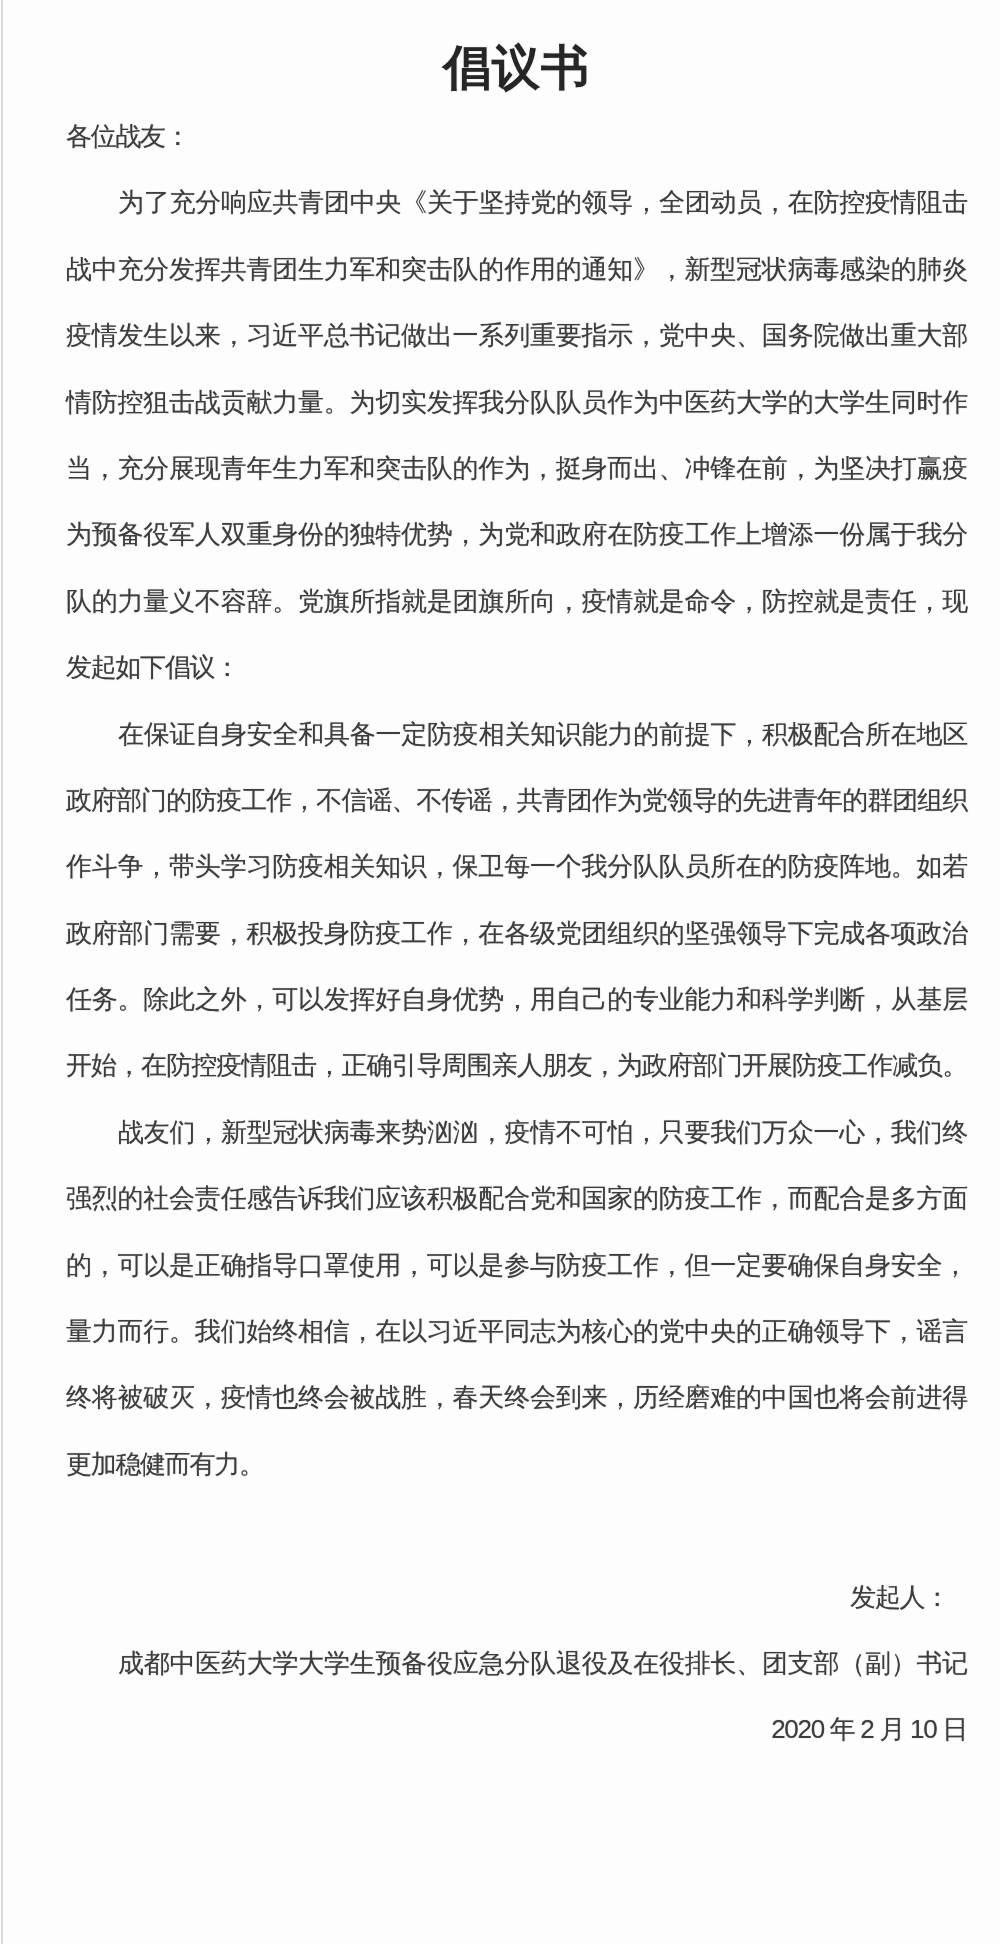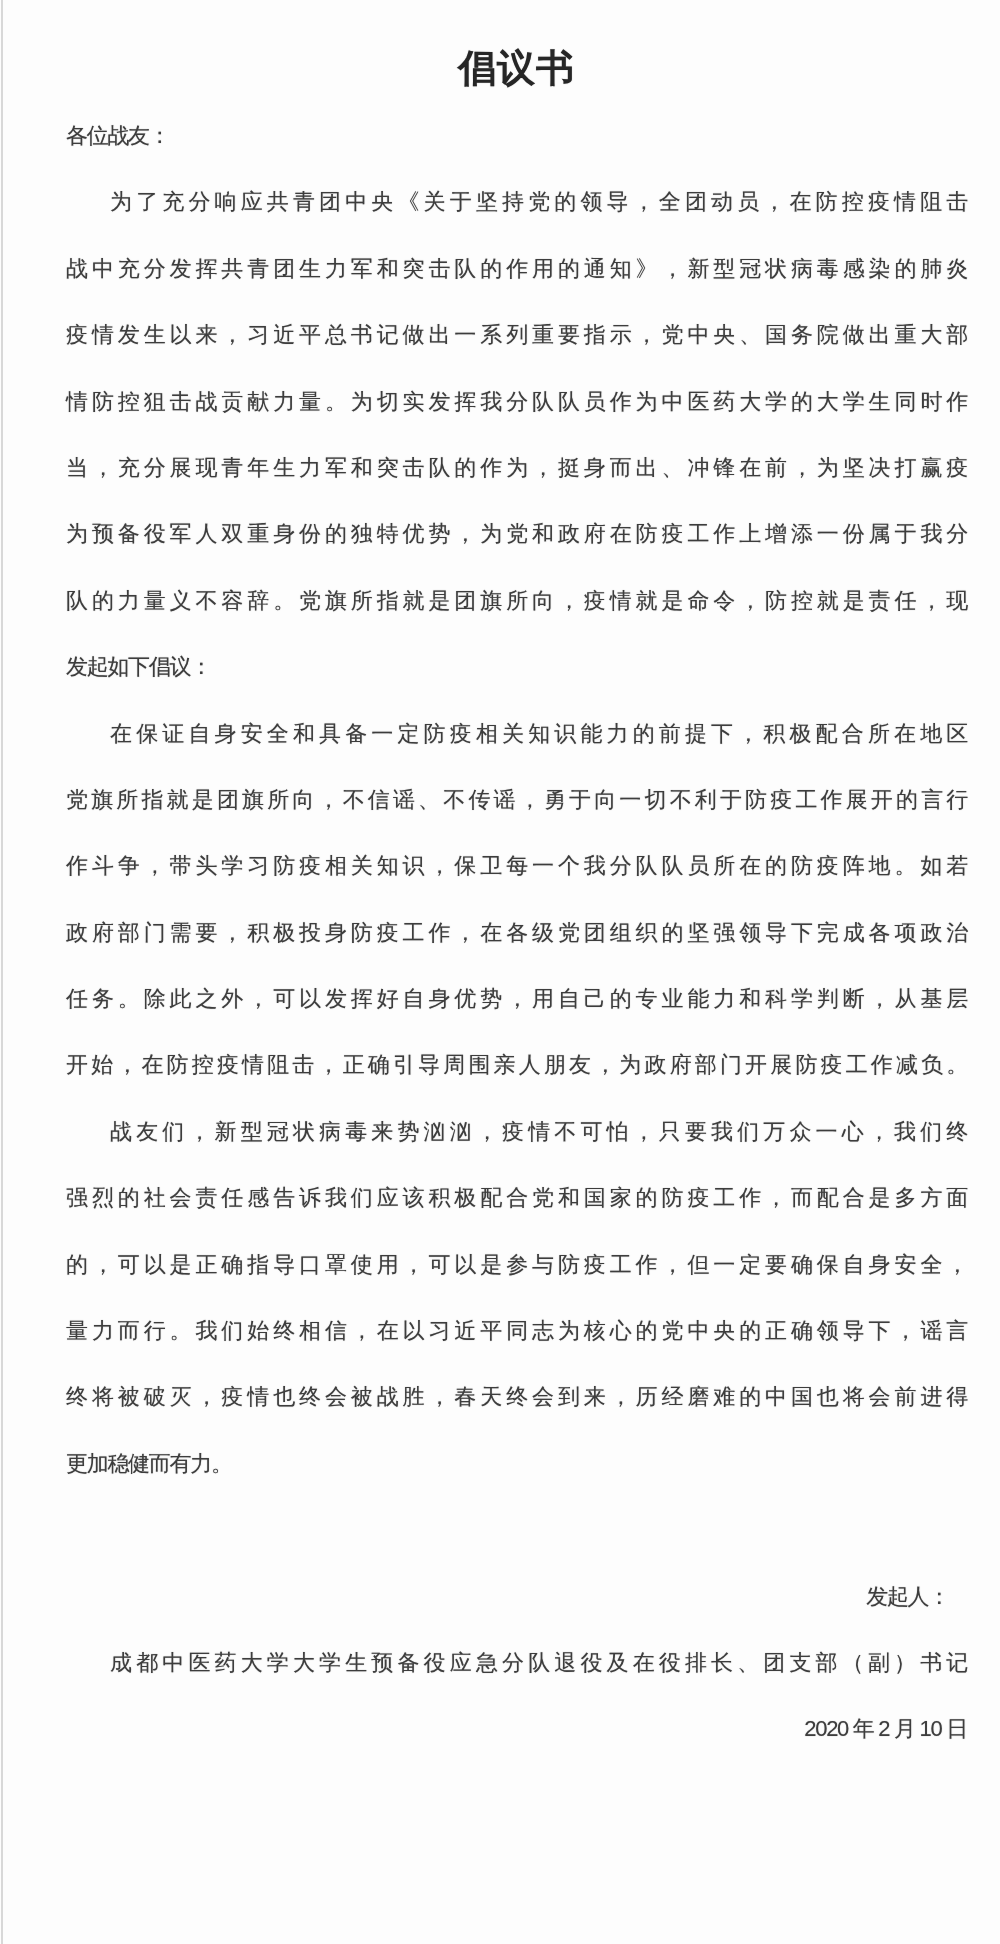--- a/index.html
+++ b/index.html
@@ -26,34 +26,34 @@
     height: 100%;
     background: #d8d8d8;
   }
   .doc-title {
     position: absolute;
     top: 48px;
     left: 66px;
     width: 901px;
     margin: 0;
     text-align: center;
-    font-size: 38px;
+    font-size: 48px;
     line-height: 40px;
     font-weight: bold;
     letter-spacing: 1px;
     color: #262626;
     text-shadow: 0 0 1px rgba(40,40,40,0.45);
   }
   .body-lines {
     position: absolute;
     top: 103px;
     left: 66px;
     width: 901px;
     color: #3d3d3d;
-    font-size: 22px;
+    font-size: 26px;
     letter-spacing: -1.3px;
     text-shadow: 0 0 1px rgba(55,55,55,0.5);
   }
   .line {
     height: 66.4px;
     line-height: 66.4px;
     text-align: left;
   }
   .line.justify,
   .line.indent-justify {
@@ -85,21 +85,21 @@
       <div class="line plain">各位战友：</div>
       <div class="line indent-justify">为了充分响应共青团中央《关于坚持党的领导，全团动员，在防控疫情阻击</div>
       <div class="line justify">战中充分发挥共青团生力军和突击队的作用的通知》，新型冠状病毒感染的肺炎</div>
       <div class="line justify">疫情发生以来，习近平总书记做出一系列重要指示，党中央、国务院做出重大部</div>
       <div class="line justify">情防控狙击战贡献力量。为切实发挥我分队队员作为中医药大学的大学生同时作</div>
       <div class="line justify">当，充分展现青年生力军和突击队的作为，挺身而出、冲锋在前，为坚决打赢疫</div>
       <div class="line justify">为预备役军人双重身份的独特优势，为党和政府在防疫工作上增添一份属于我分</div>
       <div class="line justify">队的力量义不容辞。党旗所指就是团旗所向，疫情就是命令，防控就是责任，现</div>
       <div class="line plain">发起如下倡议：</div>
       <div class="line indent-justify">在保证自身安全和具备一定防疫相关知识能力的前提下，积极配合所在地区</div>
-      <div class="line justify">党旗所指就是团旗所向，不信谣、不传谣，勇于向一切不利于防疫工作展开的言行</div>
+      <div class="line justify">政府部门的防疫工作，不信谣、不传谣，共青团作为党领导的先进青年的群团组织</div>
       <div class="line justify">作斗争，带头学习防疫相关知识，保卫每一个我分队队员所在的防疫阵地。如若</div>
       <div class="line justify">政府部门需要，积极投身防疫工作，在各级党团组织的坚强领导下完成各项政治</div>
       <div class="line justify">任务。除此之外，可以发挥好自身优势，用自己的专业能力和科学判断，从基层</div>
       <div class="line justify">开始，在防控疫情阻击，正确引导周围亲人朋友，为政府部门开展防疫工作减负。</div>
       <div class="line indent-justify">战友们，新型冠状病毒来势汹汹，疫情不可怕，只要我们万众一心，我们终</div>
       <div class="line justify">强烈的社会责任感告诉我们应该积极配合党和国家的防疫工作，而配合是多方面</div>
       <div class="line justify">的，可以是正确指导口罩使用，可以是参与防疫工作，但一定要确保自身安全，</div>
       <div class="line justify">量力而行。我们始终相信，在以习近平同志为核心的党中央的正确领导下，谣言</div>
       <div class="line justify">终将被破灭，疫情也终会被战胜，春天终会到来，历经磨难的中国也将会前进得</div>
       <div class="line plain">更加稳健而有力。</div>

